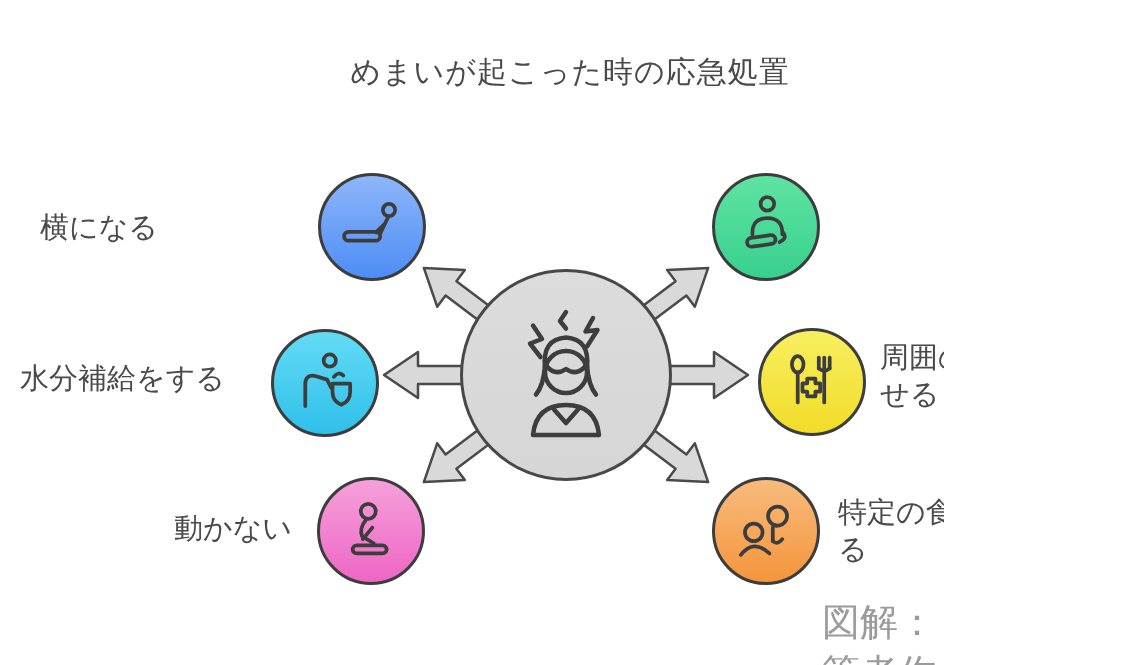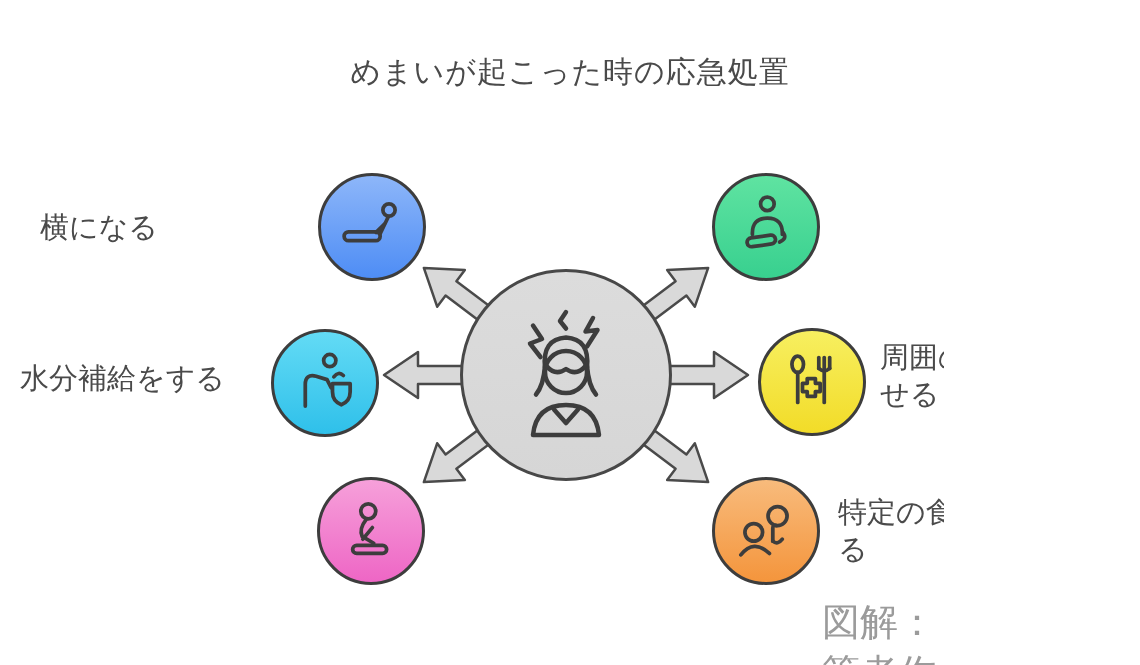--- a/index.html
+++ b/index.html
@@ -134,18 +134,19 @@
         <path d="M13,85 Q32,61 55,83"></path>
         <circle cx="67" cy="28" r="14"></circle>
         <path d="M60,65 V46 Q60,41 65,42"></path>
         <path d="M60,65 Q67,71 74,62"></path>
       </g>
     </svg>
   </div>
 
   <div class="label" style="left:40px;top:209px;width:252px;text-align:left;">横になる</div>
   <div class="label" style="left:20px;top:360px;width:235px;text-align:left;">水分補給をする</div>
+  <div class="label" style="left:40px;top:510px;width:252px;text-align:right;">動かない</div>
   <div class="label wrap" style="left:880px;top:339px;width:212px;">周囲の人に知らせる</div>
   <div class="label wrap" style="left:838px;top:494px;width:216px;">特定の食品を摂る</div>
 
   <div class="caption">図解：筆者作成</div>
 
 </div>
 
 </body></html>

